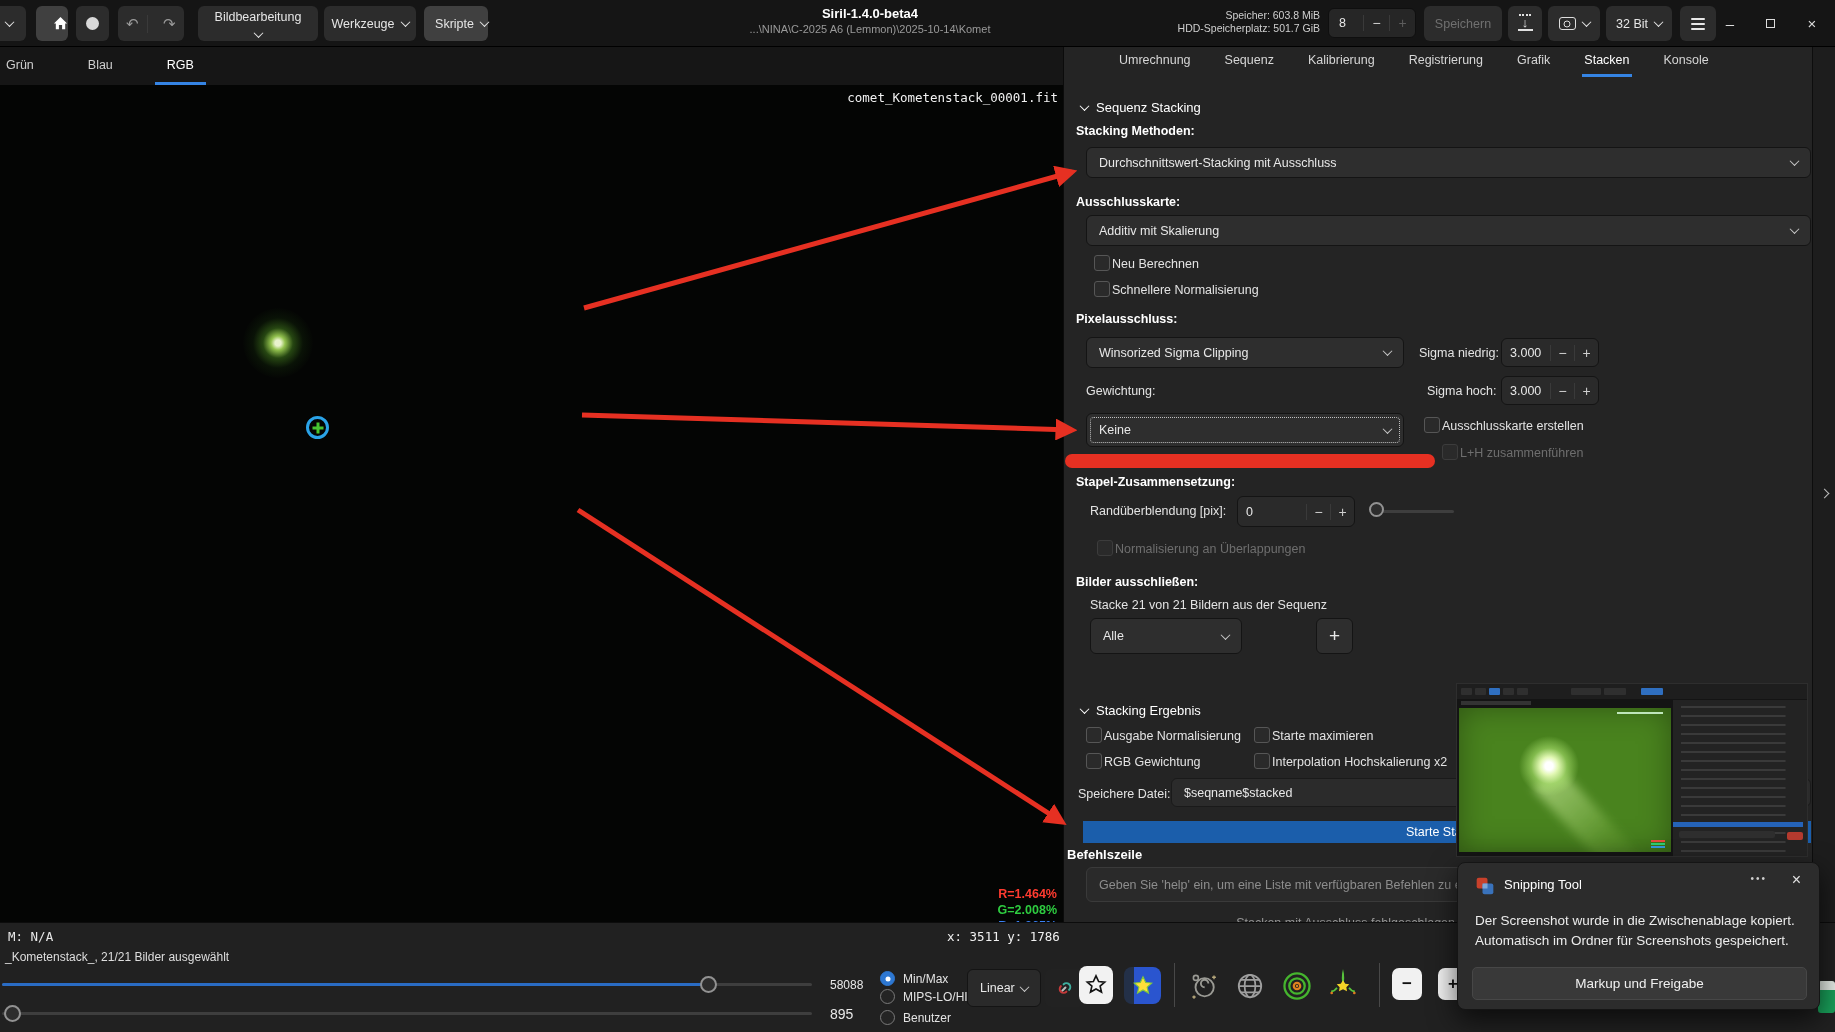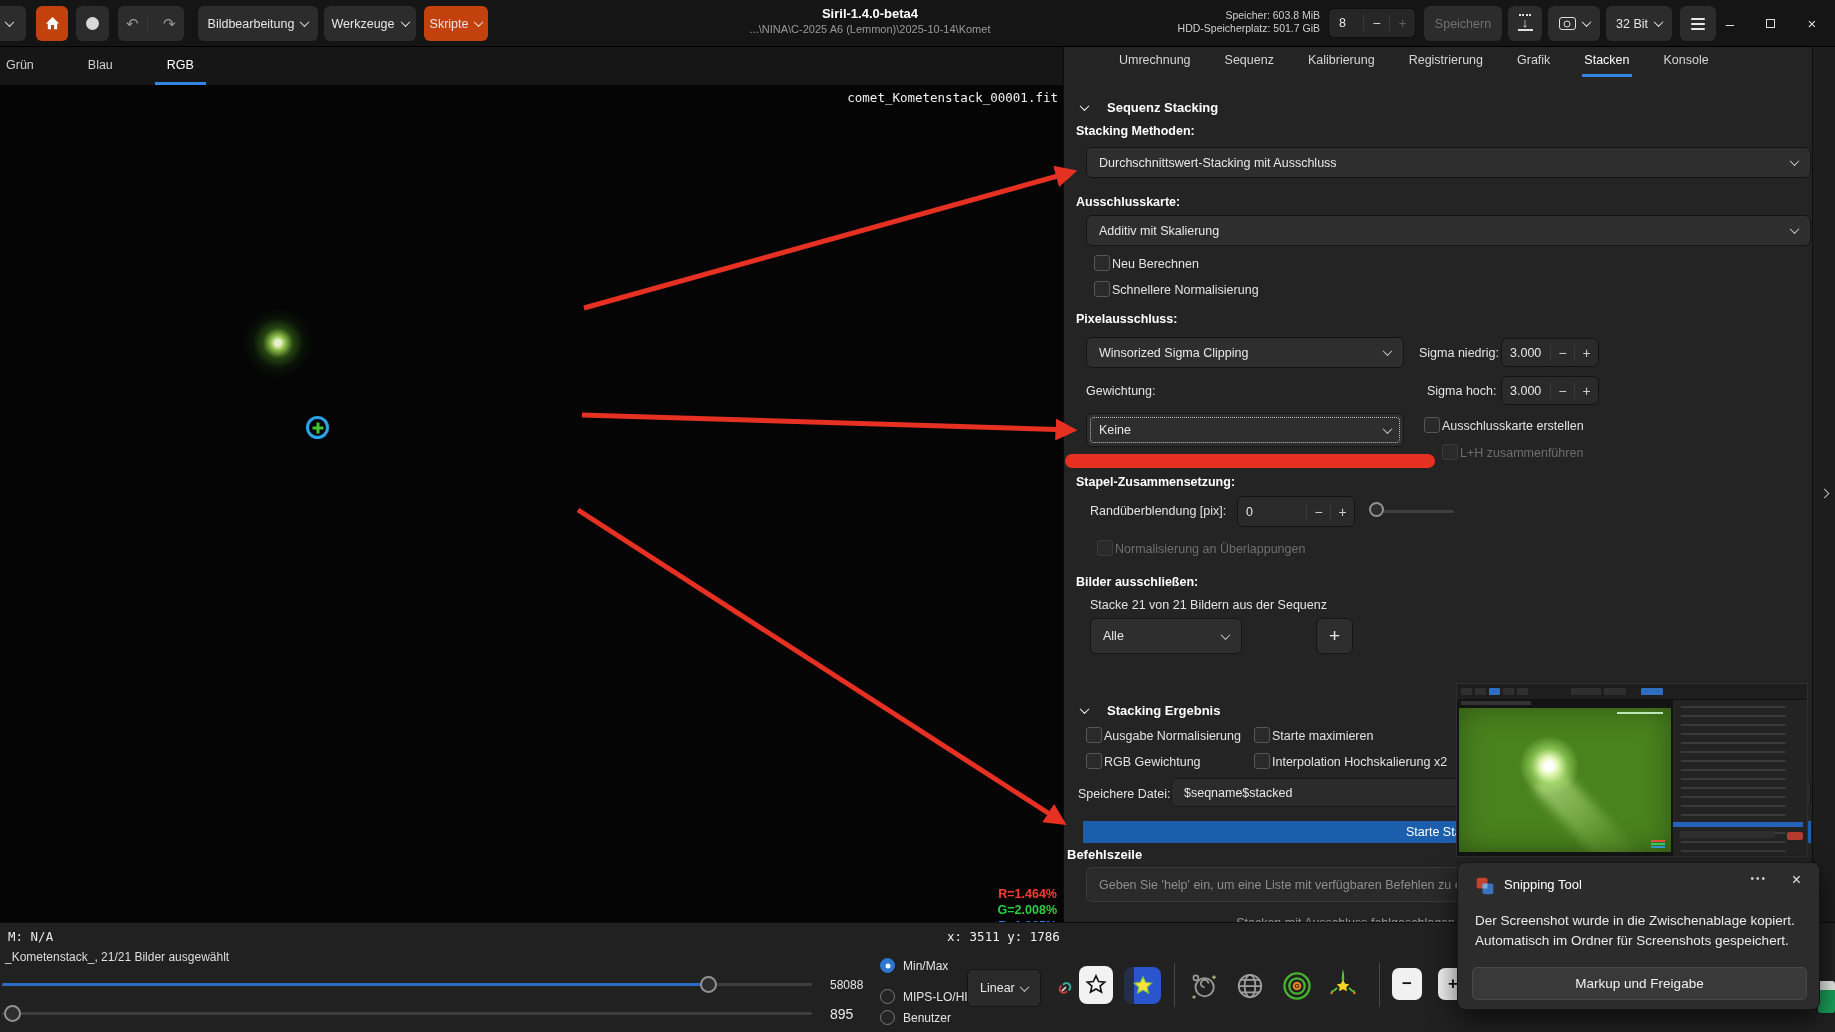--- a/index.html
+++ b/index.html
@@ -4,21 +4,21 @@
 <style>
   html,body{margin:0;padding:0;background:#000;}
   *{box-sizing:border-box;font-family:"Liberation Sans",sans-serif;}
   .screen{position:relative;width:1835px;height:1032px;background:#161616;overflow:hidden;}
   .abs{position:absolute;}
   .mono{font-family:"DejaVu Sans Mono",monospace;}
 
   
   .titlebar{position:absolute;left:0;top:0;width:1835px;height:47px;background:#151515;border-bottom:1px solid #000;}
   .tbtn{position:absolute;top:6px;height:35px;background:#2c2c2c;border-radius:6px;display:flex;align-items:center;justify-content:center;gap:7px;color:#e6e6e6;font-size:12.5px;}
-  .tbtn.blue{background:#c2410c;}
+  .tbtn.blue{background:#404040;justify-content:flex-end;}
   .tbtn.dis{color:#707070;}
   .chev{width:7px;height:7px;border-right:1.6px solid currentColor;border-bottom:1.6px solid currentColor;transform:rotate(45deg) translate(-1px,-1px);display:inline-block;}
   .title-main{font-size:13px;font-weight:700;color:#fff;text-align:center;}
   .title-sub{font-size:11px;color:#9a9a9a;text-align:center;margin-top:2px;}
   .meminfo{font-size:10.5px;color:#cfcfcf;text-align:right;line-height:13px;}
   .winbtn{position:absolute;top:0;height:47px;width:34px;display:flex;align-items:center;justify-content:center;color:#dcdcdc;font-size:15px;}
   .spinbox{display:flex;align-items:center;background:#262626;border:1px solid #0f0f0f;border-radius:6px;color:#e8e8e8;font-size:12.5px;}
   .spinbox .sv{padding:0 10px;flex:1;}
   .spinbox .sb{width:26px;text-align:center;color:#cfcfcf;border-left:1px solid #3a3a3a;font-size:14px;}
   .spinbox .sb.dim{color:#5c5c5c;}
@@ -51,21 +51,21 @@
   .panel{position:absolute;left:1063px;top:47px;width:772px;height:893px;background:#242424;border-left:1px solid #0b0b0b;}
   .blabel{position:absolute;font-size:12.5px;font-weight:700;color:#fff;}
   .nlabel{position:absolute;font-size:12.5px;color:#e3e3e3;}
   .dd{position:absolute;background:#2e2e2e;border:1px solid #141414;border-radius:6px;display:flex;align-items:center;padding:0 12px;color:#e8e8e8;font-size:12.5px;}
   .dd .chev{margin-left:auto;color:#c8c8c8;}
   .dd.focus:after{content:'';position:absolute;inset:3px;border:1px dotted #c0c0c0;border-radius:4px;}
   .cb{position:absolute;display:flex;align-items:flex-end;gap:2px;font-size:12.5px;color:#e3e3e3;}
   .cb .box{width:16px;height:16px;background:#2a2a2a;border:1px solid #565656;border-radius:3px;flex:none;}
   .cb.dis{color:#6e6e6e;}
   .cb.dis .box{border-color:#3c3c3c;}
-  .exp{position:absolute;display:flex;align-items:center;gap:19px;color:#fff;font-weight:700;font-size:13px;}
+  .exp{position:absolute;display:flex;align-items:center;gap:8px;color:#fff;font-weight:400;font-size:13px;}
   .pspin{position:absolute;display:flex;align-items:center;background:#2a2a2a;border:1px solid #141414;border-radius:6px;color:#e8e8e8;font-size:12.5px;}
   .pspin .sv{padding:0 8px;flex:1;}
   .pspin .sb{width:24px;text-align:center;color:#cfcfcf;border-left:1px solid #3a3a3a;font-size:14px;}
   .slider-track{position:absolute;height:3px;background:#3e3e3e;border-radius:2px;}
   .slider-fill{position:absolute;height:3px;background:#2a6cc4;border-radius:2px;}
   .shandle{position:absolute;width:17px;height:17px;border-radius:50%;background:#2d2d2d;border:2px solid #929292;}
   .startbtn{position:absolute;background:#1b5eab;color:#fff;font-size:12.5px;display:flex;align-items:center;justify-content:center;}
   .cmdinput{position:absolute;background:#2a2a2a;border:1px solid #3a3a3a;border-radius:6px;color:#e8e8e8;font-size:12.5px;padding:0 12px;outline:none;}
   .cmdinput::placeholder{color:#8d8d8d;}
   .edge-strip{position:absolute;right:0;top:0;width:23px;height:100%;background:#1d1d1d;border-left:1px solid #0d0d0d;display:flex;align-items:center;justify-content:center;}
@@ -118,21 +118,21 @@
           <path d="M8 1 L15 8 H13 V14 H9.7 V9.5 H6.3 V14 H3 V8 H1 Z" fill="#fff"></path>
         </svg>
     </div>
     <div class="tbtn" style="left:76px;width:33px;">
         <span style="width:13px;height:13px;border-radius:50%;background:#d9d9d9;"></span>
       </div>
     <div class="tbtn" style="left:118px;width:66px;color:#9a9a9a;">
       <span style="width:32px;text-align:center;border-right:1px solid #3a3a3a;font-size:15px;">↶</span>
       <span style="width:32px;text-align:center;font-size:15px;">↷</span>
     </div>
-    <div class="tbtn" style="left:198px;width:120px;">
+    <div class="tbtn" style="left:198px;width:120px;flex-direction:column;">
         <span>Bildbearbeitung</span>
         <span class="chev"></span>
       </div>
     <div class="tbtn" style="left:324px;width:92px;">
         <span>Werkzeuge</span>
         <span class="chev"></span>
       </div>
     <div class="tbtn blue" style="left:424px;width:64px;">
         <span>Skripte</span>
         <span class="chev"></span>
@@ -337,21 +337,21 @@
 
     <div class="slider-track" style="left:2px;top:60px;width:810px;"></div>
     <div class="slider-fill" style="left:2px;top:60px;width:706px;"></div>
     <div class="shandle" style="left:700px;top:53px;"></div>
     <div class="abs" style="left:830px;top:55px;font-size:12px;color:#e8e8e8;">58088</div>
 
     <div class="slider-track" style="left:2px;top:89px;width:810px;"></div>
     <div class="shandle" style="left:4px;top:82px;"></div>
     <div class="abs" style="left:830px;top:83px;font-size:14px;color:#e8e8e8;">895</div>
 
-    <div class="rrow" style="left:880px;top:35px;text-align:right;">
+    <div class="rrow" style="left:880px;top:48px;text-align:right;">
         <span class="radio sel"></span>
         <span>Min/Max</span>
       </div>
     <div class="rrow" style="left:880px;top:66px;">
         <span class="radio"></span>
         <span>MIPS-LO/HI</span>
       </div>
     <div class="rrow" style="left:880px;top:87px;">
         <span class="radio"></span>
         <span>Benutzer</span>

